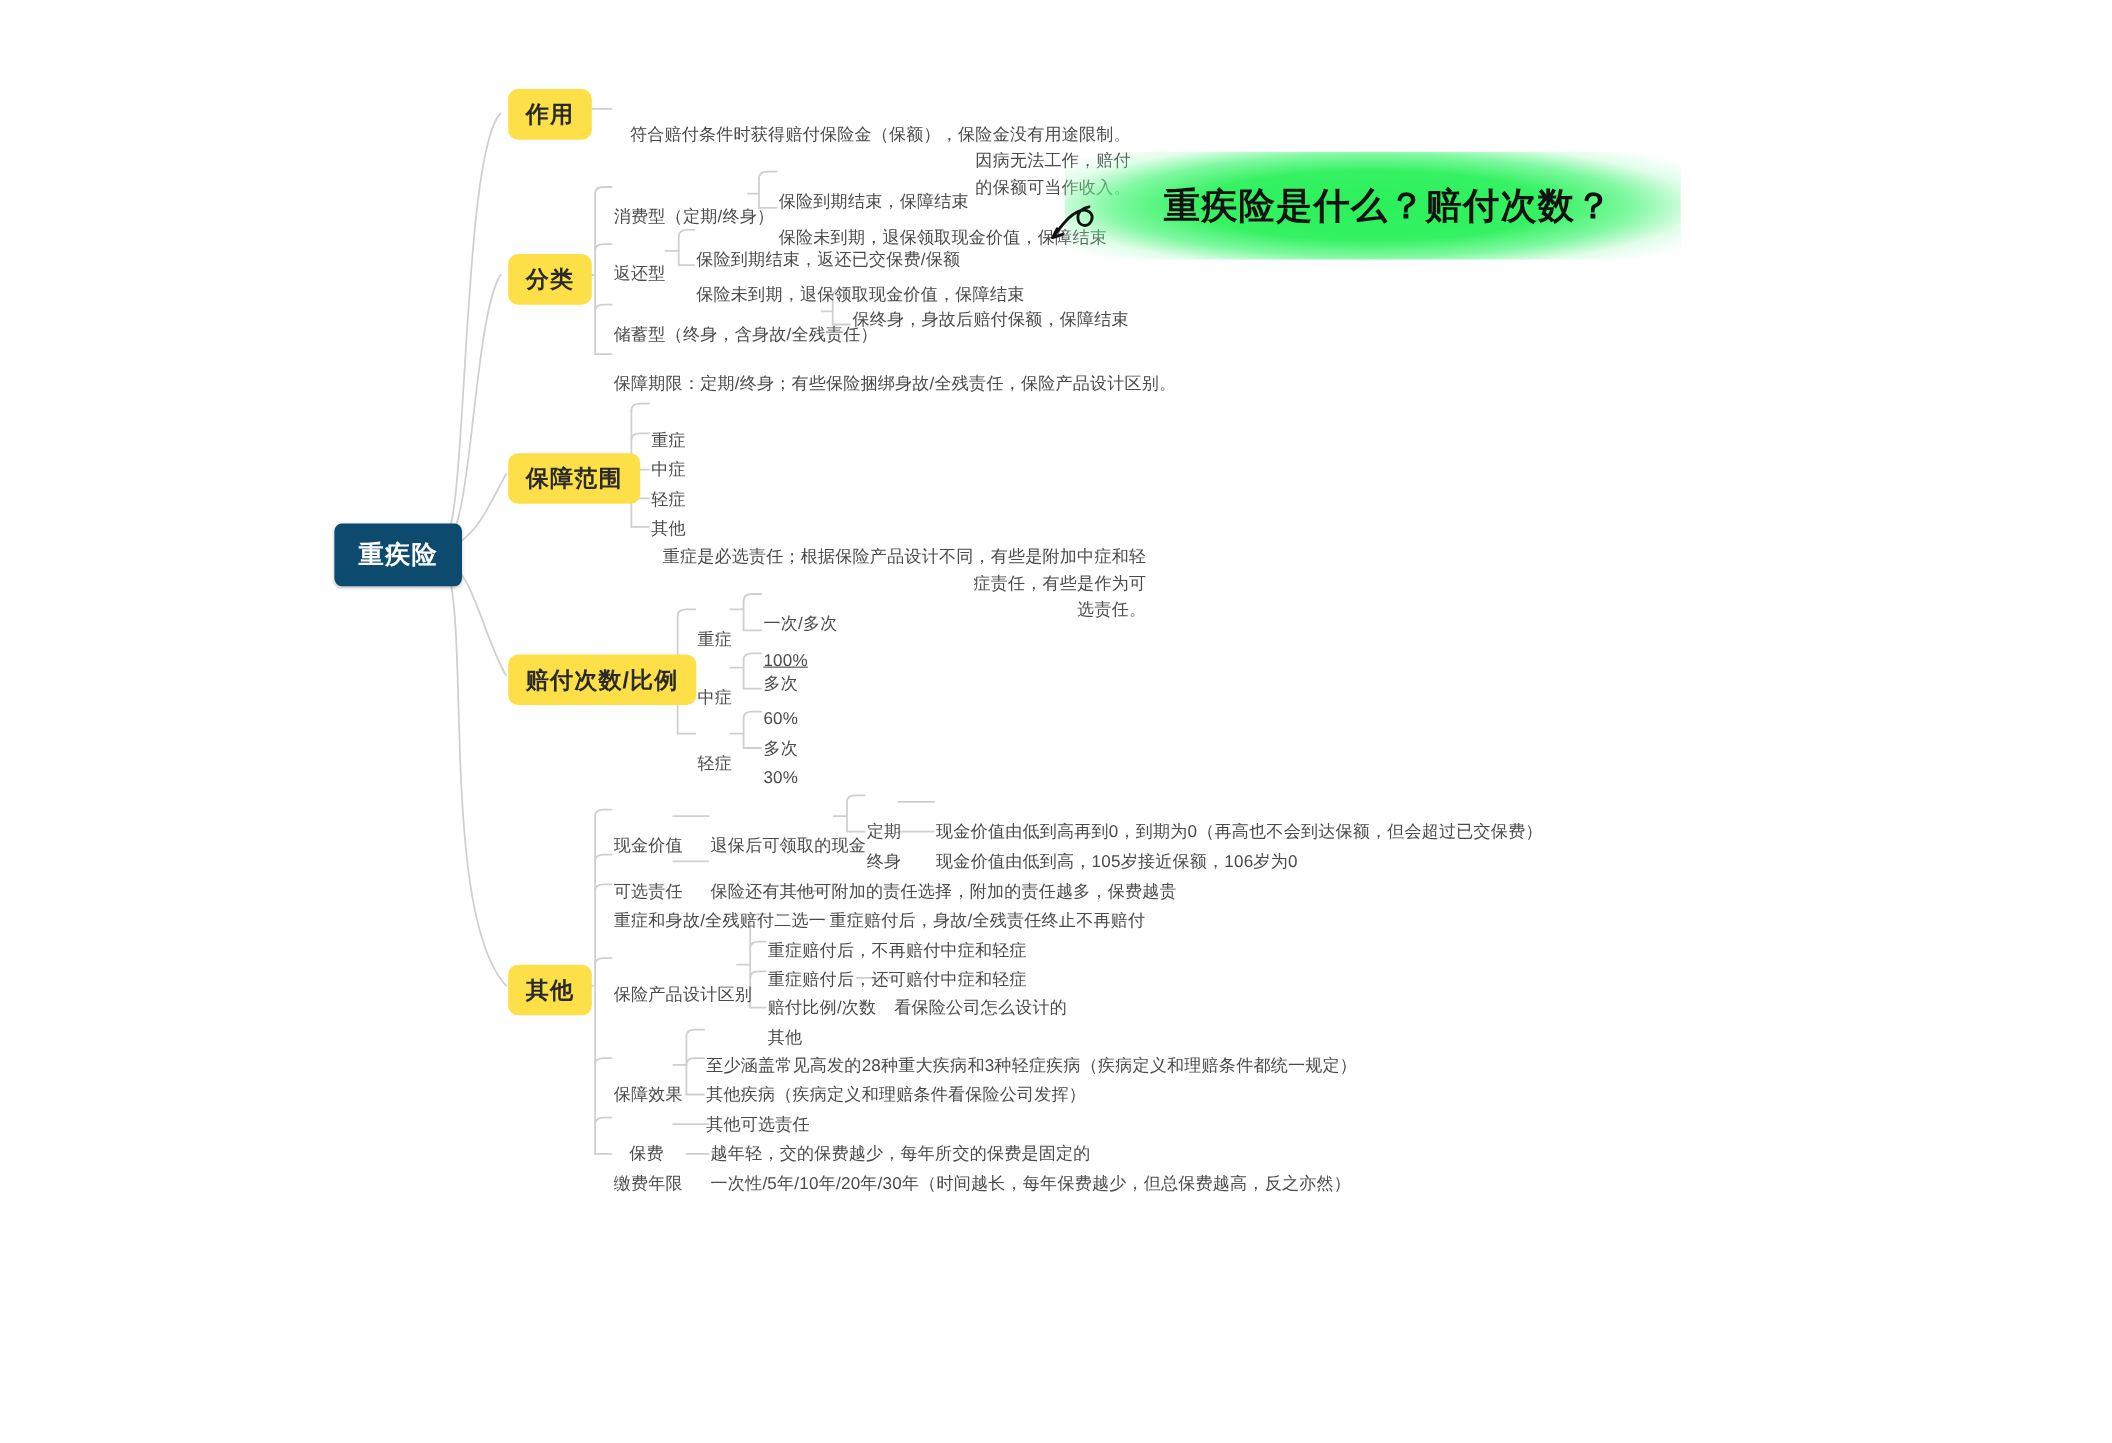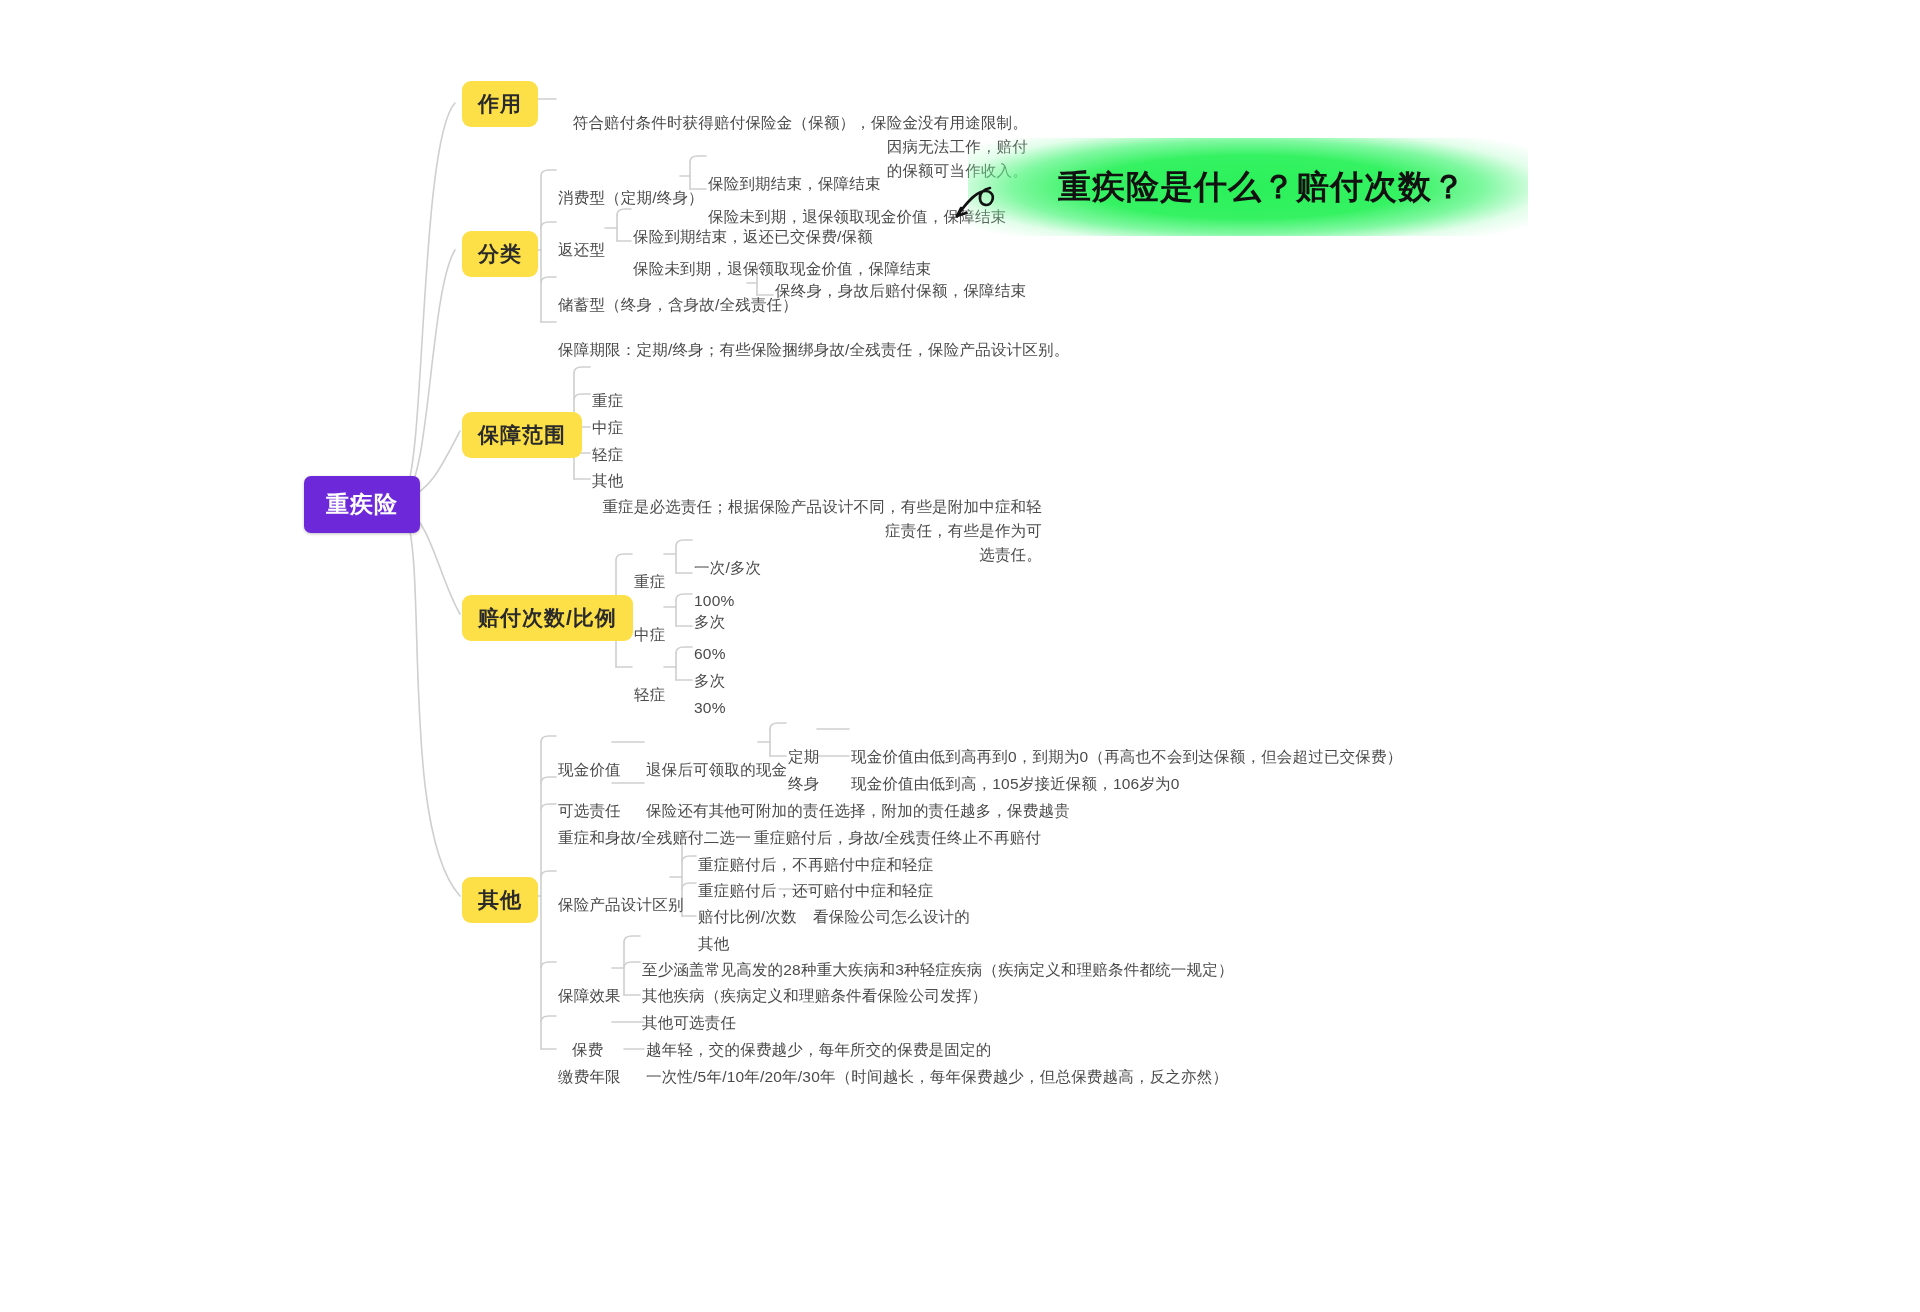--- a/index.html
+++ b/index.html
@@ -10,21 +10,21 @@
     overflow:hidden;
     position:relative;
   }
   #canvas{position:absolute;left:0;top:0;width:1920px;height:1312px;}
   svg.links{position:absolute;left:0;top:0;width:1920px;height:1312px;pointer-events:none;}
 
   
   .node{position:absolute;white-space:nowrap;}
 
   .root{
-    background:#6d28d9;
+    background:#0c4a6e;
     color:#ffffff;
     font-size:23px;
     font-weight:bold;
     letter-spacing:1px;
     padding:13px 22px;
     border-radius:7px;
     box-shadow:0 1px 3px rgba(0,0,0,.25);
   }
 
   .branch{
@@ -246,21 +246,21 @@
   <div class="node branch" style="left:462px;top:595px;">
     <span>赔付次数/比例</span>
   </div>
 
   <div class="node leaf" style="left:634px;top:546px;">
     <span>重症</span>
   </div>
   <div class="node leaf" style="left:694px;top:532px;">
     <span>一次/多次</span>
   </div>
-  <div class="node leaf" style="left:694px;top:565px;">
+  <div class="node leaf" style="left:694px;top:565px;text-decoration:underline;">
     <span>100%</span>
   </div>
 
   <div class="node leaf" style="left:634px;top:599px;">
     <span>中症</span>
   </div>
   <div class="node leaf" style="left:694px;top:586px;">
     <span>多次</span>
   </div>
   <div class="node leaf" style="left:694px;top:618px;">

